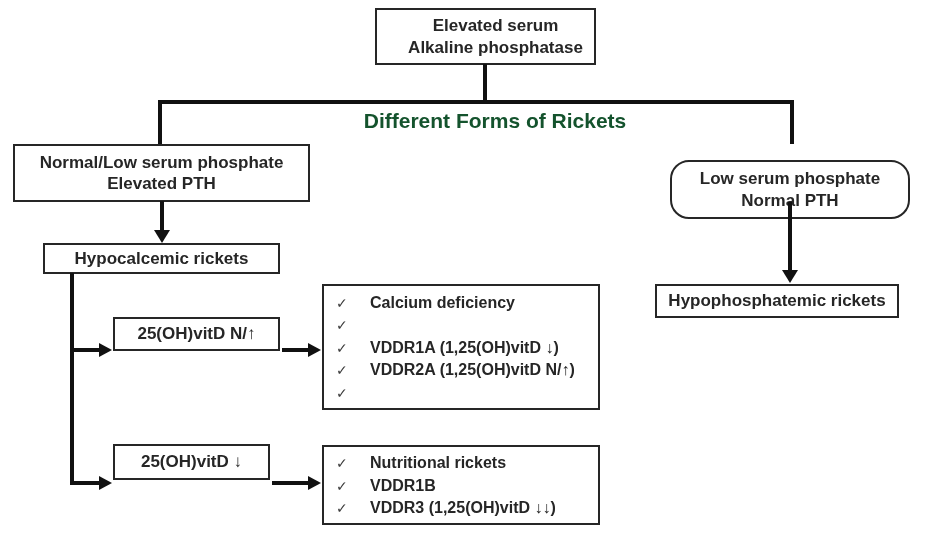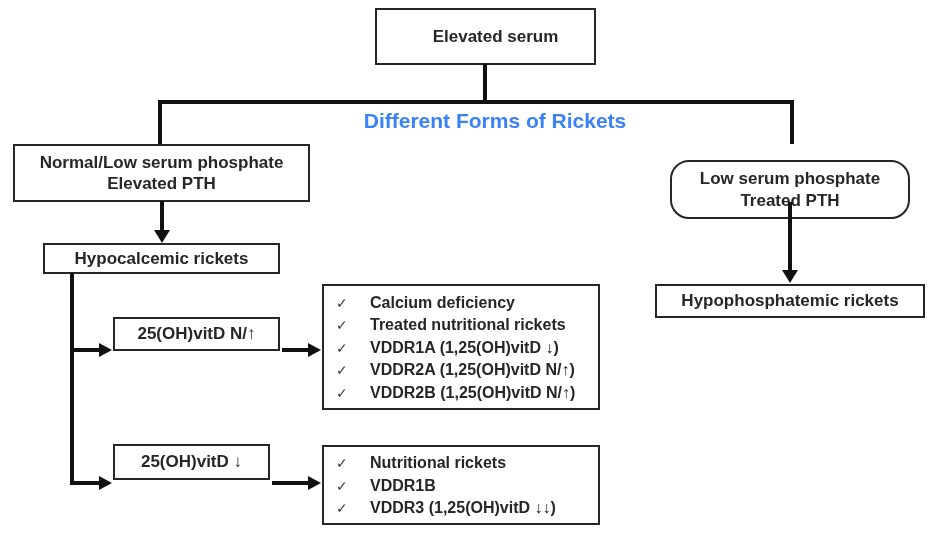--- a/index.html
+++ b/index.html
@@ -82,72 +82,71 @@
     font-size: 14px;
     flex: 0 0 auto;
   }
   .fs17 { font-size: 17px; }
 </style>
 </head>
 <body>
 
 <div class="canvas">
 
-  <div class="title" style="color: #3b82f6;">Different Forms of Rickets</div>
+  <div class="title" style="color: #14532d;">Different Forms of Rickets</div>
 
   <div class="node fs17" style="left:375px; top:8px; width:221px; height:57px;padding-left:20px;">
     <div class="line">Elevated serum</div>
+    <div class="line">Alkaline phosphatase</div>
   </div>
 
   <div class="node fs17" style="left:13px; top:144px; width:297px; height:58px;">
     <div class="line">Normal/Low serum phosphate</div>
     <div class="line">Elevated PTH</div>
   </div>
 
   <div class="node fs17" style="left:670px; top:160px; width:240px; height:59px;border-radius:19px;">
     <div class="line">Low serum phosphate</div>
-    <div class="line">Treated PTH</div>
+    <div class="line">Normal PTH</div>
   </div>
 
   <div class="node fs17" style="left:43px; top:243px; width:237px; height:31px;justify-content:center;">
     <div class="line">Hypocalcemic rickets</div>
   </div>
 
-  <div class="node fs17" style="left:655px; top:284px; width:270px; height:34px;justify-content:center;">
+  <div class="node fs17" style="left:655px; top:284px; width:244px; height:34px;justify-content:center;">
     <div class="line">Hypophosphatemic rickets</div>
   </div>
 
   <div class="node fs17" style="left:113px; top:317px; width:167px; height:34px;">
     <div class="line">25(OH)vitD N/↑</div>
   </div>
 
   <div class="node fs17" style="left:113px; top:444px; width:157px; height:36px;">
     <div class="line">25(OH)vitD ↓</div>
   </div>
 
   <div class="checkbox-list" style="left:322px; top:284px; width:278px; height:126px;">
       <div class="check-item">
         <span class="check-mark">✓</span>
         <span>Calcium deficiency</span>
       </div>
       <div class="check-item">
         <span class="check-mark">✓</span>
-        <span>Treated nutritional rickets</span>
       </div>
       <div class="check-item">
         <span class="check-mark">✓</span>
         <span>VDDR1A (1,25(OH)vitD ↓)</span>
       </div>
       <div class="check-item">
         <span class="check-mark">✓</span>
         <span>VDDR2A (1,25(OH)vitD N/↑)</span>
       </div>
       <div class="check-item">
         <span class="check-mark">✓</span>
-        <span>VDDR2B (1,25(OH)vitD N/↑)</span>
       </div>
     </div>
 
   <div class="checkbox-list" style="left:322px; top:445px; width:278px; height:80px;">
       <div class="check-item">
         <span class="check-mark">✓</span>
         <span>Nutritional rickets</span>
       </div>
       <div class="check-item">
         <span class="check-mark">✓</span>

